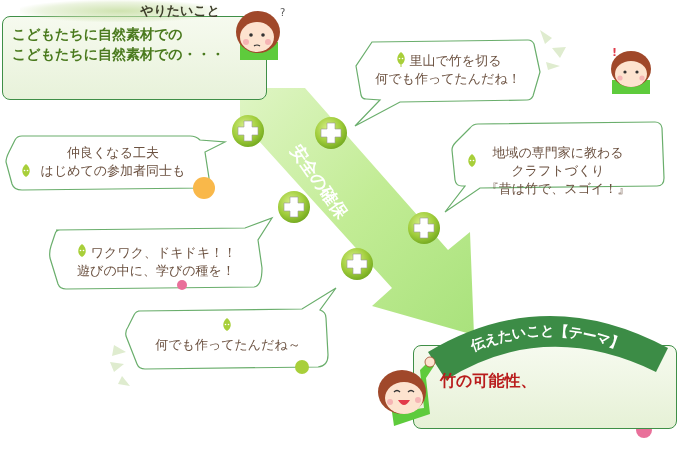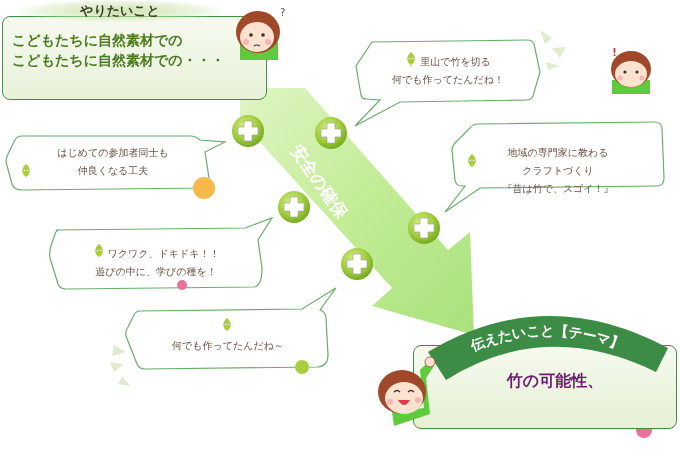--- a/index.html
+++ b/index.html
@@ -13,49 +13,49 @@
 
   
   .want-box {
     left: 2px; top: 16px; width: 265px; height: 84px;
     border: 1.5px solid #3f8f47; border-radius: 8px;
     background: linear-gradient(180deg, #f6faef 0%, #e8f2da 100%);
     box-sizing: border-box;
   }
   .want-title {
     left: 20px; top: 0px; width: 200px; height: 22px;
-    text-align: center; font-size: 13px; font-weight: bold; color: #3d3d2a;
+    text-align: right; font-size: 13px; font-weight: bold; color: #3d3d2a;
     line-height: 22px;
     background: radial-gradient(ellipse at center, #cfe3b0 0%, rgba(207,227,176,0.4) 55%, rgba(255,255,255,0) 75%);
   }
   .want-text {
-    left: 12px; top: 30px; width: 250px;
+    left: 12px; top: 24px; width: 250px;
     font-size: 14px; line-height: 20px; color: #4a7a1e; font-weight: bold;
   }
 
   
   .bubble-text {
-    font-size: 10px; line-height: 18px; color: #6b5140; text-align: center;
+    font-size: 13px; line-height: 18px; color: #6b5140; text-align: center;
     white-space: nowrap;
   }
   .leaf {
     display: inline-block; width: 12px; height: 15px; vertical-align: -2px;
     margin-right: 3px;
   }
 
   
   .theme-box {
     left: 413px; top: 345px; width: 264px; height: 84px;
     border: 1.5px solid #3f8f47; border-radius: 8px;
     background: linear-gradient(180deg, #f6faef 0%, #e6f1d6 100%);
     box-sizing: border-box;
   }
   .theme-text {
-    left: 440px; top: 370px; width: 230px; text-align: center;
-    font-size: 16px; line-height: 22px; color: #701a75; font-weight: bold;
+    left: 440px; top: 370px; width: 230px; 
+    font-size: 16px; line-height: 22px; color: #b91c1c; font-weight: bold;
   }
   .arrow-label {
     font-size: 17px; font-weight: bold; fill: #ffffff;
   }
   .theme-label { font-size: 14px; font-weight: bold; fill: #ffffff; }
 </style>
 </head>
 <body>
 
 <svg class="layer" width="680" height="450" viewBox="0 0 680 450">
@@ -147,26 +147,26 @@
   <div><svg class="leaf" viewBox="0 0 12 15">
         <path d="M6 0 C11 4 11 10 6 13 C1 10 1 4 6 0Z" fill="#a8cf3a"></path>
         <path d="M6 13 L6 15" stroke="#a8cf3a"></path>
         <circle cx="4.5" cy="6.5" r="0.8" fill="#fff"></circle>
         <circle cx="7.5" cy="6.5" r="0.8" fill="#fff"></circle>
       </svg><span>里山で竹を切る</span></div>
   <div>何でも作ってたんだね！</div>
 </div>
 
 <div class="abs bubble-text" style="left:18px;top:144px;width:190px;">
+  <div><svg class="leaf" style="position:absolute;left:2px;top:20px" viewBox="0 0 12 15">
+        <path d="M6 0 C11 4 11 10 6 13 C1 10 1 4 6 0Z" fill="#a8cf3a"></path>
+        <circle cx="4.5" cy="6.5" r="0.8" fill="#fff"></circle>
+        <circle cx="7.5" cy="6.5" r="0.8" fill="#fff"></circle>
+      </svg><span>仲良くなる工夫</span></div>
   <div>はじめての参加者同士も</div>
-  <div><svg class="leaf" style="position:absolute;left:2px;top:20px" viewBox="0 0 12 15">
-        <path d="M6 0 C11 4 11 10 6 13 C1 10 1 4 6 0Z" fill="#a8cf3a"></path>
-        <circle cx="4.5" cy="6.5" r="0.8" fill="#fff"></circle>
-        <circle cx="7.5" cy="6.5" r="0.8" fill="#fff"></circle>
-      </svg><span>仲良くなる工夫</span></div>
 </div>
 
 <div class="abs bubble-text" style="left:458px;top:144px;width:200px;">
   <div><svg class="leaf" style="position:absolute;left:8px;top:10px" viewBox="0 0 12 15">
         <path d="M6 0 C11 4 11 10 6 13 C1 10 1 4 6 0Z" fill="#a8cf3a"></path>
         <circle cx="4.5" cy="6.5" r="0.8" fill="#fff"></circle>
         <circle cx="7.5" cy="6.5" r="0.8" fill="#fff"></circle>
       </svg><span>地域の専門家に教わる</span></div>
   <div>クラフトづくり</div>
   <div>『昔は竹で、スゴイ！』</div>

